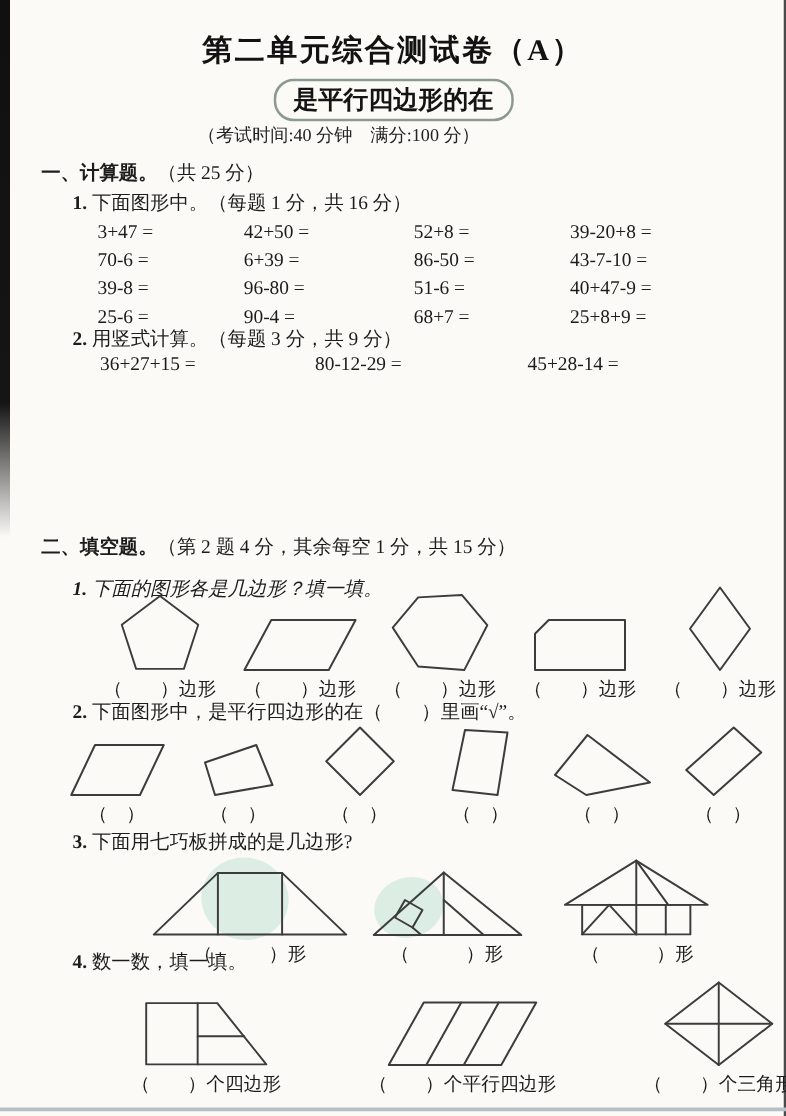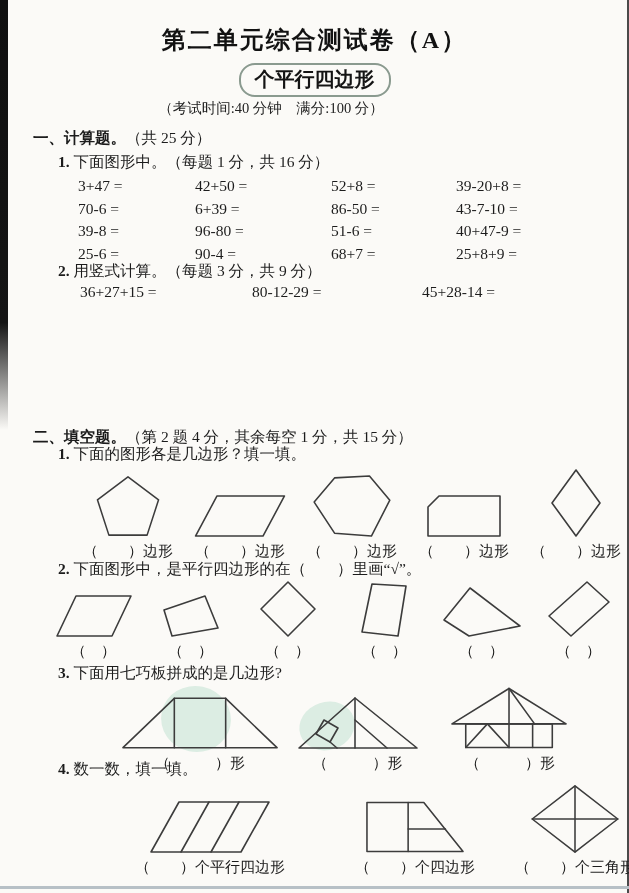--- a/index.html
+++ b/index.html
@@ -71,21 +71,21 @@
 <body>
 
 <div class="page">
 
   <div class="spine"></div>
   <div class="right-edge"></div>
   <div class="bottom-rule"></div>
 
   <h1 class="title">第二单元综合测试卷（A）</h1>
   <div class="badge-wrap">
-    <span class="badge">个平行四边形</span>
+    <span class="badge">是平行四边形的在</span>
   </div>
   <div class="exam-info">（考试时间:40 分钟　满分:100 分）</div>
 
   <div class="sec-heading" style="top:128px;">
     <span class="b">一、计算题。</span><span>（共 25 分）</span>
   </div>
 
   <div class="q-label" style="top:152px;">
     <span class="n">1.</span>
     <span>下面图形中。</span><span>（每题 1 分，共 16 分）</span>
@@ -120,21 +120,21 @@
     <span>80-12-29 =</span>
     <span>45+28-14 =</span>
   </div>
 
   <div style="position:absolute;left:33px;top:305px;width:560px;height:115px;"></div>
 
   <div class="sec-heading" style="top:427px;">
     <span class="b">二、填空题。</span><span>（第 2 题 4 分，其余每空 1 分，共 15 分）</span>
   </div>
 
-  <div class="q-label" style="top:444px;">
+  <div class="q-label" style="top:461px;font-style:italic;">
     <span class="n">1.</span>
     <span>下面的图形各是几边形？填一填。</span>
   </div>
 
   <div class="row" style="left:72px;top:466px;width:575px;">
     <div class="cell" style="width:112px;">
       <div class="shape-box" style="height:66px;">
         <svg width="70" height="64" viewBox="0 0 70 67">
           <polygon points="35,3 67,27 55,64 15,64 3,27"></polygon>
         </svg>
@@ -276,39 +276,39 @@
       <span class="cap">（　　　）形</span>
     </div>
   </div>
 
   <div class="q-label" style="top:759px;">
     <span class="n">4.</span>
     <span>数一数，填一填。</span>
   </div>
 
   <div class="row" style="left:85px;top:782px;width:585px;">
+    <div class="cell" style="width:160px;">
+      <div class="shape-box" style="height:58px;">
+        <svg width="100" height="54" viewBox="0 0 102 54">
+          <polygon points="2,2 60,2 100,52 2,52"></polygon>
+          <line x1="44" y1="2" x2="44" y2="52"></line>
+          <line x1="44" y1="29" x2="82" y2="29"></line>
+        </svg>
+      </div>
+      <span class="cap">（　　）个四边形</span>
+    </div>
     <div class="cell" style="width:250px;">
       <div class="shape-box" style="height:58px;">
         <svg width="122" height="54" viewBox="0 0 122 54">
           <polygon points="30,2 120,2 92,52 2,52"></polygon>
           <line x1="60" y1="2" x2="32" y2="52"></line>
           <line x1="90" y1="2" x2="62" y2="52"></line>
         </svg>
       </div>
       <span class="cap">（　　）个平行四边形</span>
-    </div>
-    <div class="cell" style="width:160px;">
-      <div class="shape-box" style="height:58px;">
-        <svg width="100" height="54" viewBox="0 0 102 54">
-          <polygon points="2,2 60,2 100,52 2,52"></polygon>
-          <line x1="44" y1="2" x2="44" y2="52"></line>
-          <line x1="44" y1="29" x2="82" y2="29"></line>
-        </svg>
-      </div>
-      <span class="cap">（　　）个四边形</span>
     </div>
     <div class="cell" style="width:160px;">
       <div class="shape-box" style="height:72px;">
         <svg width="90" height="70" viewBox="0 0 92 72">
           <polygon points="46,2 90,36 46,70 2,36"></polygon>
           <line x1="46" y1="2" x2="46" y2="70"></line>
           <line x1="2" y1="36" x2="90" y2="36"></line>
         </svg>
       </div>
       <span class="cap">（　　）个三角形</span>

